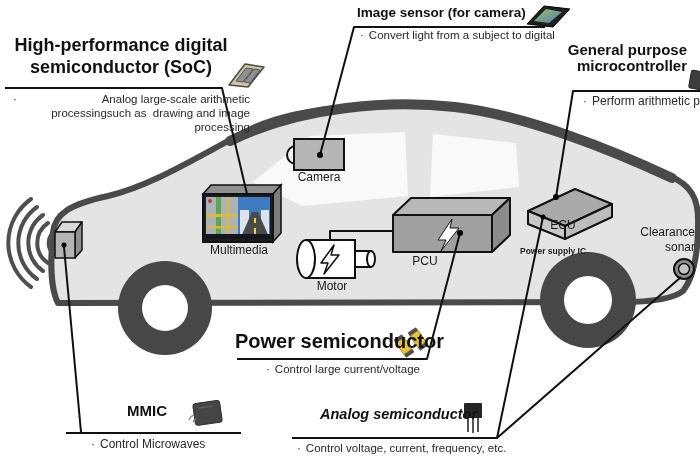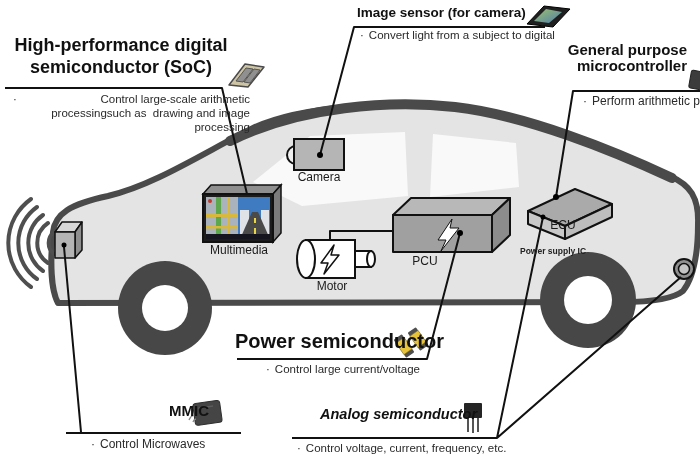--- a/index.html
+++ b/index.html
@@ -15,21 +15,21 @@
   .bullet .mark{flex:0 0 auto;}
   
   .soc-title{left:0px;top:34px;width:242px;font-size:18px;line-height:22px;}
   .soc-bullet{left:13px;top:92px;width:237px;font-size:11.5px;line-height:14px;white-space:pre-wrap;}
   .is-title{left:357px;top:5px;font-size:13.5px;}
   .is-bullet{left:360px;top:29px;font-size:11.5px;}
   .mcu-title{left:565px;top:42px;width:122px;font-size:15px;line-height:15.5px;}
   .mcu-bullet{left:583px;top:95px;font-size:12px;}
   .pwr-title{left:235px;top:330px;font-size:20px;}
   .pwr-bullet{left:266px;top:363px;font-size:11.5px;}
-  .mmic-title{left:127px;top:402px;font-size:15px;margin-left:42px;}
+  .mmic-title{left:127px;top:402px;font-size:15px;}
   .mmic-bullet{left:91px;top:438px;font-size:12px;}
   .ana-title{left:320px;top:406px;font-size:14.5px;font-style:italic;}
   .ana-bullet{left:297px;top:442px;font-size:11.5px;}
   .cam-lbl{left:284px;top:171px;width:70px;font-size:12px;}
   .mm-lbl{left:204px;top:244px;width:70px;font-size:12px;}
   .radar-lbl{left:87px;top:226px;width:100px;font-size:12px;line-height:14.5px;}
   .motor-lbl{left:304px;top:280px;width:56px;font-size:12px;}
   .pcu-lbl{left:400px;top:255px;width:50px;font-size:12px;}
   .ecu-lbl{left:543px;top:219px;width:40px;font-size:12px;}
   .psic-lbl{left:520px;top:247px;font-size:8.5px;font-weight:bold;color:#222;}
@@ -191,21 +191,21 @@
     <circle cx="64" cy="245" r="2.5"></circle>
     <circle cx="460" cy="233" r="3"></circle>
     <circle cx="556" cy="197" r="3"></circle>
     <circle cx="543" cy="217" r="2.5"></circle>
   </g>
 </svg>
 
 <div class="lbl title center soc-title">High-performance digital semiconductor (SoC)</div>
 <div class="lbl bullet soc-bullet">
   <span class="mark">·</span>
-  <span>Control large-scale arithmetic processingsuch as  drawing and image processing</span>
+  <span>Analog large-scale arithmetic processingsuch as  drawing and image processing</span>
 </div>
 
 <div class="lbl title nowrap is-title">Image sensor (for camera)</div>
 <div class="lbl bullet nowrap is-bullet">
   <span class="mark">·</span>
   <span>Convert light from a subject to digital</span>
 </div>
 
 <div class="lbl title mcu-title">General purpose microcontroller</div>
 <div class="lbl bullet nowrap mcu-bullet">
@@ -230,14 +230,15 @@
   <span class="mark">·</span>
   <span>Control voltage, current, frequency, etc.</span>
 </div>
 
 <div class="lbl center cam-lbl">Camera</div>
 <div class="lbl center mm-lbl">Multimedia</div>
 <div class="lbl center motor-lbl">Motor</div>
 <div class="lbl center pcu-lbl">PCU</div>
 <div class="lbl center ecu-lbl">ECU</div>
 <div class="lbl nowrap psic-lbl">Power supply IC</div>
+<div class="lbl right sonar-lbl">Clearance sonar</div>
 
 </div>
 
 </body></html>

